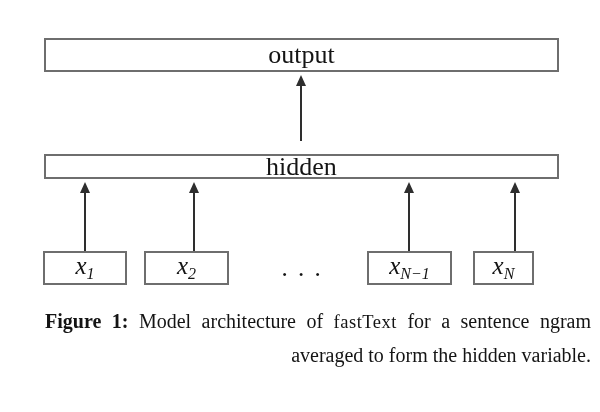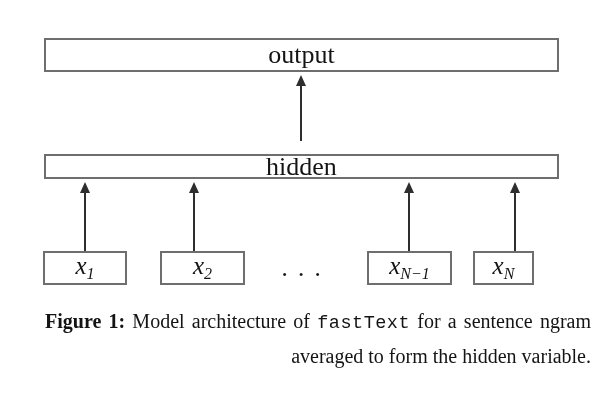--- a/index.html
+++ b/index.html
@@ -51,21 +51,21 @@
   .caption{ position:absolute; left:13px; top:305px; width:578px; }
   .cline{
     margin:0; font-size:20px; line-height:33px; color:var(--ink);
     text-align:right; white-space:normal;
   }
   .cline.just{ text-align:justify; text-align-last:justify; }
   .cline b{ font-weight:700;margin-left:32px; }
   .cline .mi{ font-size:20px; }
   .cline sub{ font-size:13.5px; line-height:0; vertical-align:-3px; font-style:italic; }
   .mono{
-    font-family:Liberation Mono, monospace; font-size:18.5px; letter-spacing:0.5px;
+    font-family:Liberation Serif, serif; font-size:18.5px; letter-spacing:0.5px;
   }
 </style>
 </head>
 <body>
 
 <div class="stage">
 
   <div>
 
     <div class="lbox output">
@@ -94,21 +94,21 @@
       <span class="ashaft"></span>
     </div>
     <div class="arrow" style="left:510px;top:182px;height:69px">
       <span class="ahead"></span>
       <span class="ashaft"></span>
     </div>
 
     <div class="ibox" style="left:43px;width:84px">
       <span class="math"><i class="mi">x</i><sub>1</sub></span>
     </div>
-    <div class="ibox" style="left:160px;width:85px">
+    <div class="ibox" style="left:144px;width:85px">
       <span class="math"><i class="mi">x</i><sub>2</sub></span>
     </div>
     <div class="ibox" style="left:367px;width:85px">
       <span class="math"><i class="mi">x</i><sub>N−1</sub></span>
     </div>
     <div class="ibox" style="left:473px;width:61px">
       <span class="math"><i class="mi">x</i><sub>N</sub></span>
     </div>
 
     <div class="dots">. . .</div>

